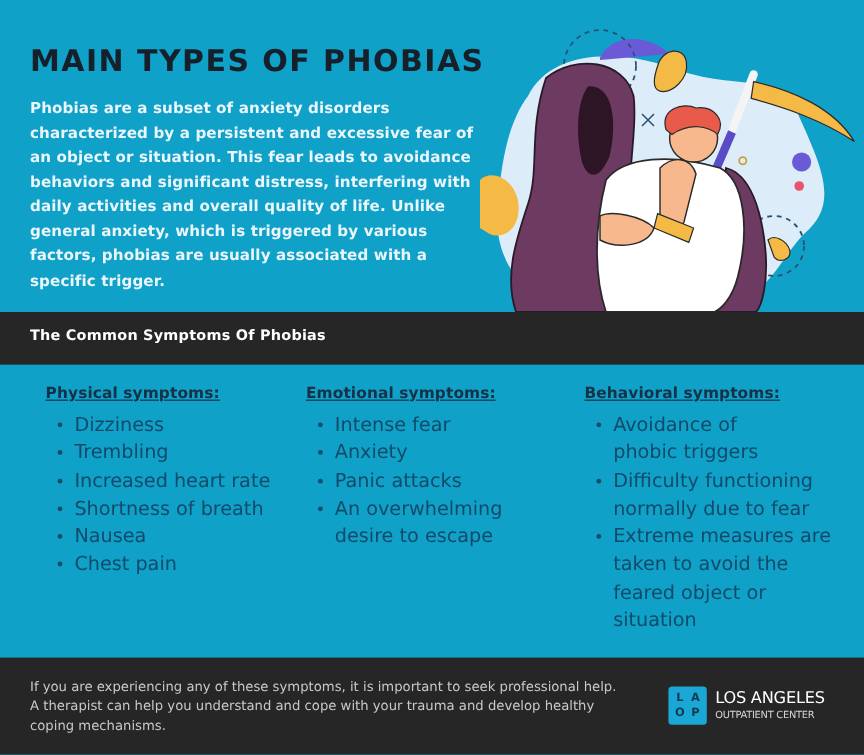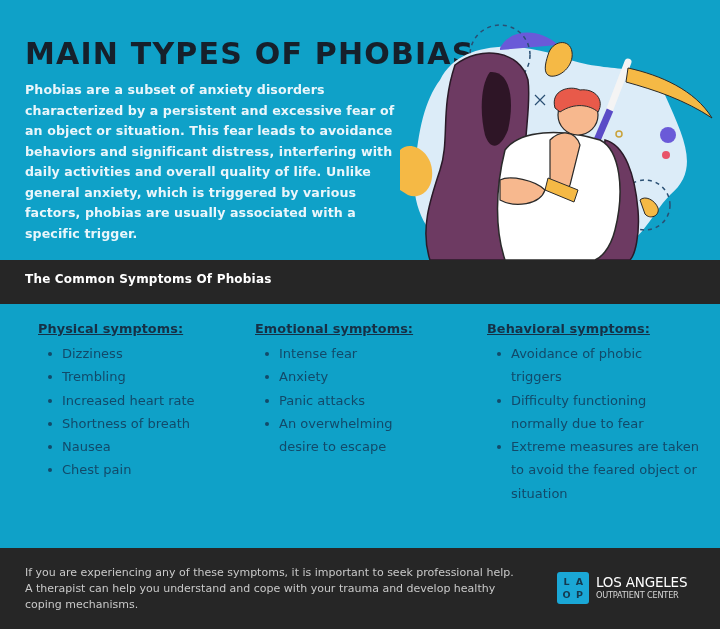--- a/index.html
+++ b/index.html
@@ -1,28 +1,28 @@
 <!DOCTYPE html>
 <html><head>
 <meta charset="utf-8">
 <style>
   html, body { margin:0; padding:0; }
   body { width:720px; height:629px; overflow:hidden; background:#0fa1c8; font-family:"DejaVu Sans", sans-serif; }
   .page { position:relative; width:720px; height:629px; background:#0fa1c8; }
   .hero { position:absolute; left:0; top:0; width:720px; height:260px; background:#0fa1c8; overflow:hidden; }
-  .title { position:absolute; left:25px; top:36px; margin:0; font-family:"DejaVu Sans", sans-serif; font-weight:bold; font-size:30px; letter-spacing:1.2px; color:#16202b; white-space:nowrap; }
+  .title { position:absolute; left:25px; top:36px; margin:0; font-family:"DejaVu Sans", sans-serif; font-weight:bold; font-size:25px; letter-spacing:1.2px; color:#16202b; white-space:nowrap; }
   .intro { position:absolute; left:25px; top:80px; width:390px; margin:0; font-size:12.6px; line-height:20.5px; color:#eaf6fb; font-weight:bold; letter-spacing:0.1px; }
   .illus { position:absolute; left:400px; top:0; width:320px; height:260px; }
   .band { position:absolute; left:0; top:260px; width:720px; height:44px; background:#262626; }
   .band h2 { position:absolute; left:25px; top:12px; margin:0; font-size:12px; font-weight:bold; color:#ffffff; letter-spacing:0.2px; }
   .symptoms { position:absolute; left:0; top:304px; width:720px; height:244px; background:#0fa1c8; }
   .col { position:absolute; top:17px; }
   .col h3 { margin:0 0 6px 0; font-size:12.8px; font-weight:bold; color:#163046; letter-spacing:0.1px;text-decoration:underline; }
   .col ul { margin:0; padding:0; list-style:none; }
-  .col li { position:relative; padding-left:24px; font-size:13px; line-height:23.3px; color:#124a6a; }
+  .col li { position:relative; padding-left:24px; font-size:16px; line-height:23.3px; color:#124a6a; }
   .col li::before { content:""; position:absolute; left:10px; top:10px; width:4px; height:4px; border-radius:50%; background:#124a6a; }
   .col1 { left:38px; width:205px; }
   .col2 { left:255px; width:200px; }
   .col3 { left:487px; width:210px; }
   .footer { position:absolute; left:0; top:548px; width:720px; height:81px; background:#262626;padding-left:48px; }
   .footer p { position:absolute; left:25px; top:17px; width:490px; margin:0; font-size:11px; line-height:16px; color:#c9c9c9; }
   .logo { position:absolute; left:557px; top:572px; display:flex; align-items:center; }
   .logo-box { width:32px; height:32px; background:#1aa7d6; border-radius:3px; display:grid; grid-template-columns:1fr 1fr; grid-template-rows:1fr 1fr; align-items:center; justify-items:center; font-weight:bold; font-size:9.5px; color:#14394f; padding:3px; box-sizing:border-box; }
   .logo-text { margin-left:7px; display:flex; flex-direction:column; }
   .logo-text .l1 { font-size:13.5px; font-weight:normal; color:#ffffff; line-height:15px; letter-spacing:-0.2px; }

